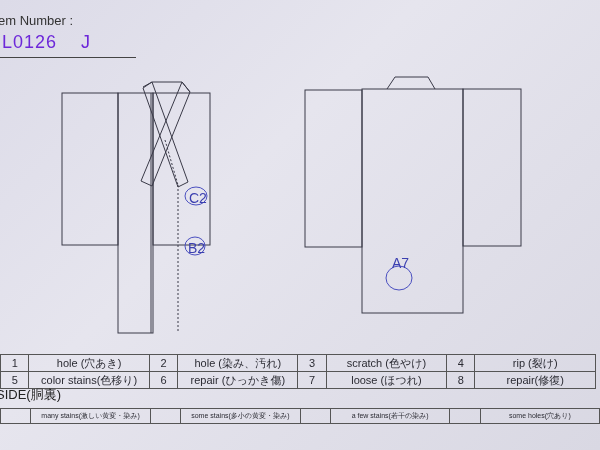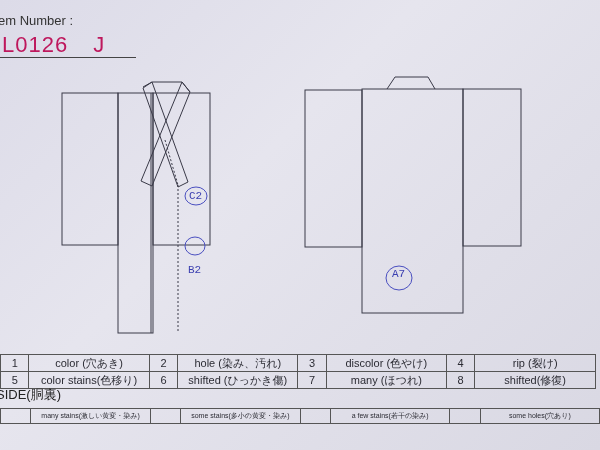--- a/index.html
+++ b/index.html
@@ -1,23 +1,23 @@
 <!DOCTYPE html>
 <html><head>
 <meta charset="utf-8">
 <style>
   html,body{margin:0;padding:0;}
   body{width:600px;height:450px;overflow:hidden;position:relative;
     background:linear-gradient(135deg,#dcdbe8 0%,#e6e5ee 40%,#d9d8e3 100%);
     font-family:"Liberation Sans","DejaVu Sans",sans-serif;color:#2a2a33;}
   .item-label{position:absolute;left:-2px;top:13px;font-size:13px;color:#333;}
-  .item-number{position:absolute;left:2px;top:32px;font-size:22px;color:#be185d;letter-spacing:1px;word-spacing:18px;}
+  .item-number{position:absolute;left:2px;top:32px;font-size:18px;color:#6d28d9;letter-spacing:1px;word-spacing:18px;}
   .item-underline{position:absolute;left:0;top:57px;width:136px;height:1px;background:#444;}
   svg.diagram{position:absolute;left:0;top:0;}
-  .mark{position:absolute;font-size:11px;color:#3b3fb0;font-family:Liberation Mono, monospace;}
+  .mark{position:absolute;font-size:14px;color:#3b3fb0;font-family:Liberation Sans, sans-serif;}
   table{border-collapse:collapse;position:absolute;}
   td{border:1px solid #555;font-size:11px;height:16px;padding:0 2px;text-align:center;color:#2b2b33;}
   .legend{left:0;top:354px;width:596px;}
   .side-title{position:absolute;left:-4px;top:386px;font-size:13px;color:#222;}
   .side{left:0;top:408px;width:600px;}
   .side td{font-size:7px;height:14px;}
 </style>
 </head>
 <body>
 
@@ -43,44 +43,44 @@
     <rect x="463" y="89" width="58" height="157"></rect>
     <polyline points="387,89 395,77 428,77 435,89"></polyline>
   </g>
   <g fill="none" stroke="#4a4fc0" stroke-width="1">
     <ellipse cx="196" cy="196" rx="11" ry="9"></ellipse>
     <ellipse cx="195" cy="246" rx="10" ry="9"></ellipse>
     <ellipse cx="399" cy="278" rx="13" ry="12"></ellipse>
   </g>
 </svg>
 <span class="mark" style="left:189px;top:190px;">C2</span>
-<span class="mark" style="left:188px;top:240px;margin-top:24px;">B2</span>
-<span class="mark" style="left:392px;top:268px;">A7</span>
+<span class="mark" style="left:188px;top:240px;">B2</span>
+<span class="mark" style="left:392px;top:255px;">A7</span>
 
 <table class="legend">
   <tbody>
       <tr>
     <td style="width:24px">1</td>
-    <td style="width:118px">color (穴あき)</td>
+    <td style="width:118px">hole (穴あき)</td>
     <td style="width:24px">2</td>
     <td style="width:118px">hole (染み、汚れ)</td>
     <td style="width:24px">3</td>
-    <td style="width:118px">discolor (色やけ)</td>
+    <td style="width:118px">scratch (色やけ)</td>
     <td style="width:24px">4</td>
     <td style="width:118px">rip (裂け)</td>
   </tr>
   <tr>
     <td>5</td>
     <td>color stains(色移り)</td>
     <td>6</td>
-    <td>shifted (ひっかき傷)</td>
+    <td>repair (ひっかき傷)</td>
     <td>7</td>
-    <td>many (ほつれ)</td>
+    <td>loose (ほつれ)</td>
     <td>8</td>
-    <td>shifted(修復)</td>
+    <td>repair(修復)</td>
   </tr>
 </tbody>
   </table>
 
 <div class="side-title">SIDE(胴裏)</div>
 <table class="side">
   <tbody>
       <tr>
     <td style="width:26px"></td>
     <td style="width:116px">many stains(激しい黄変・染み)</td>

